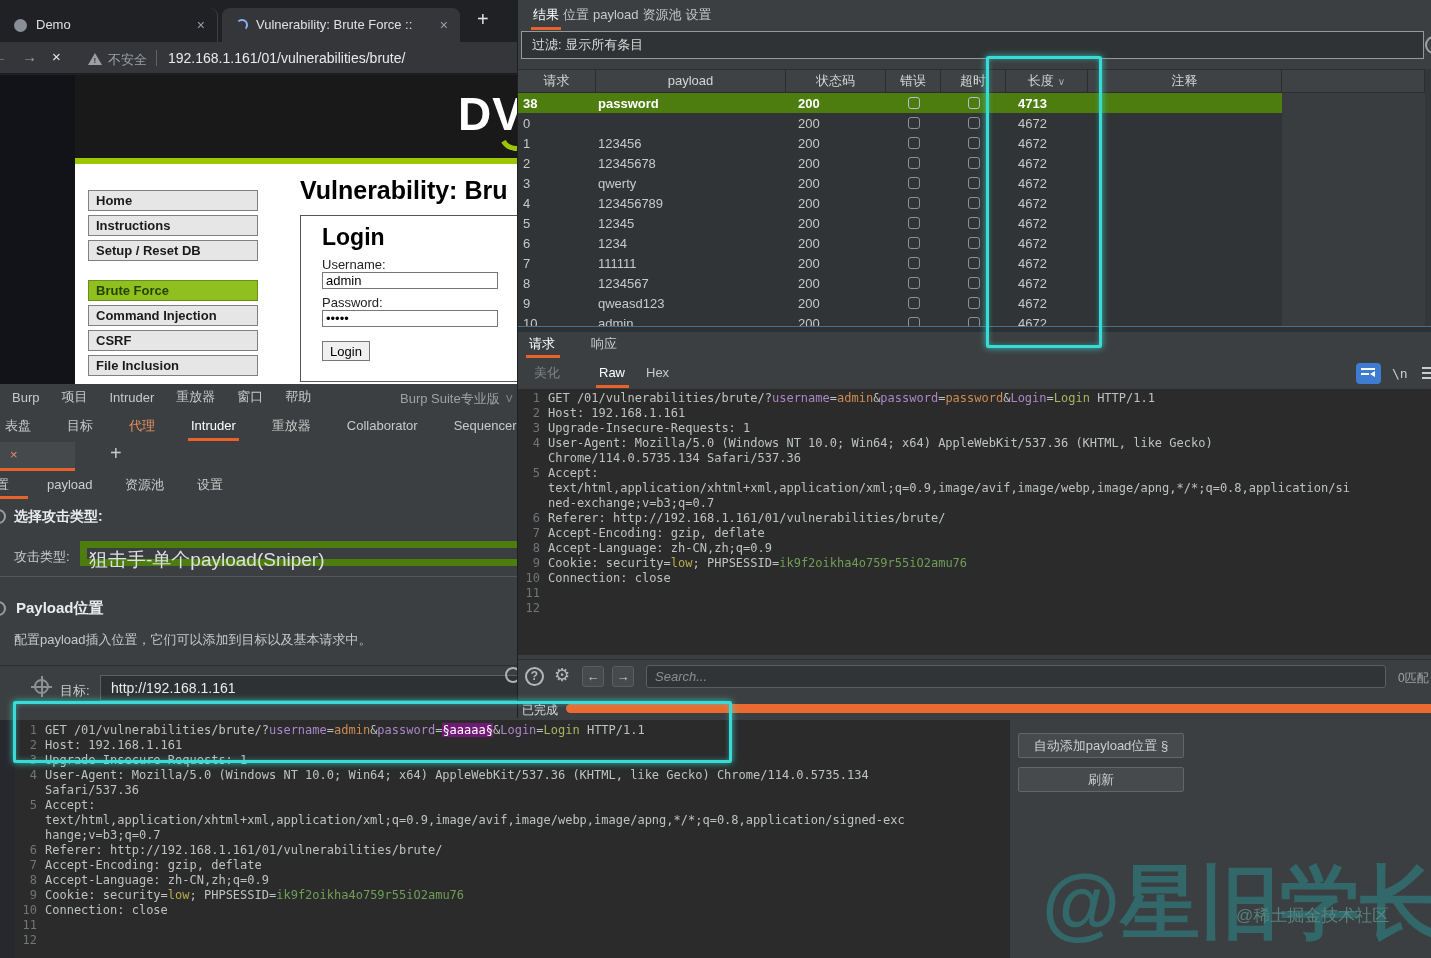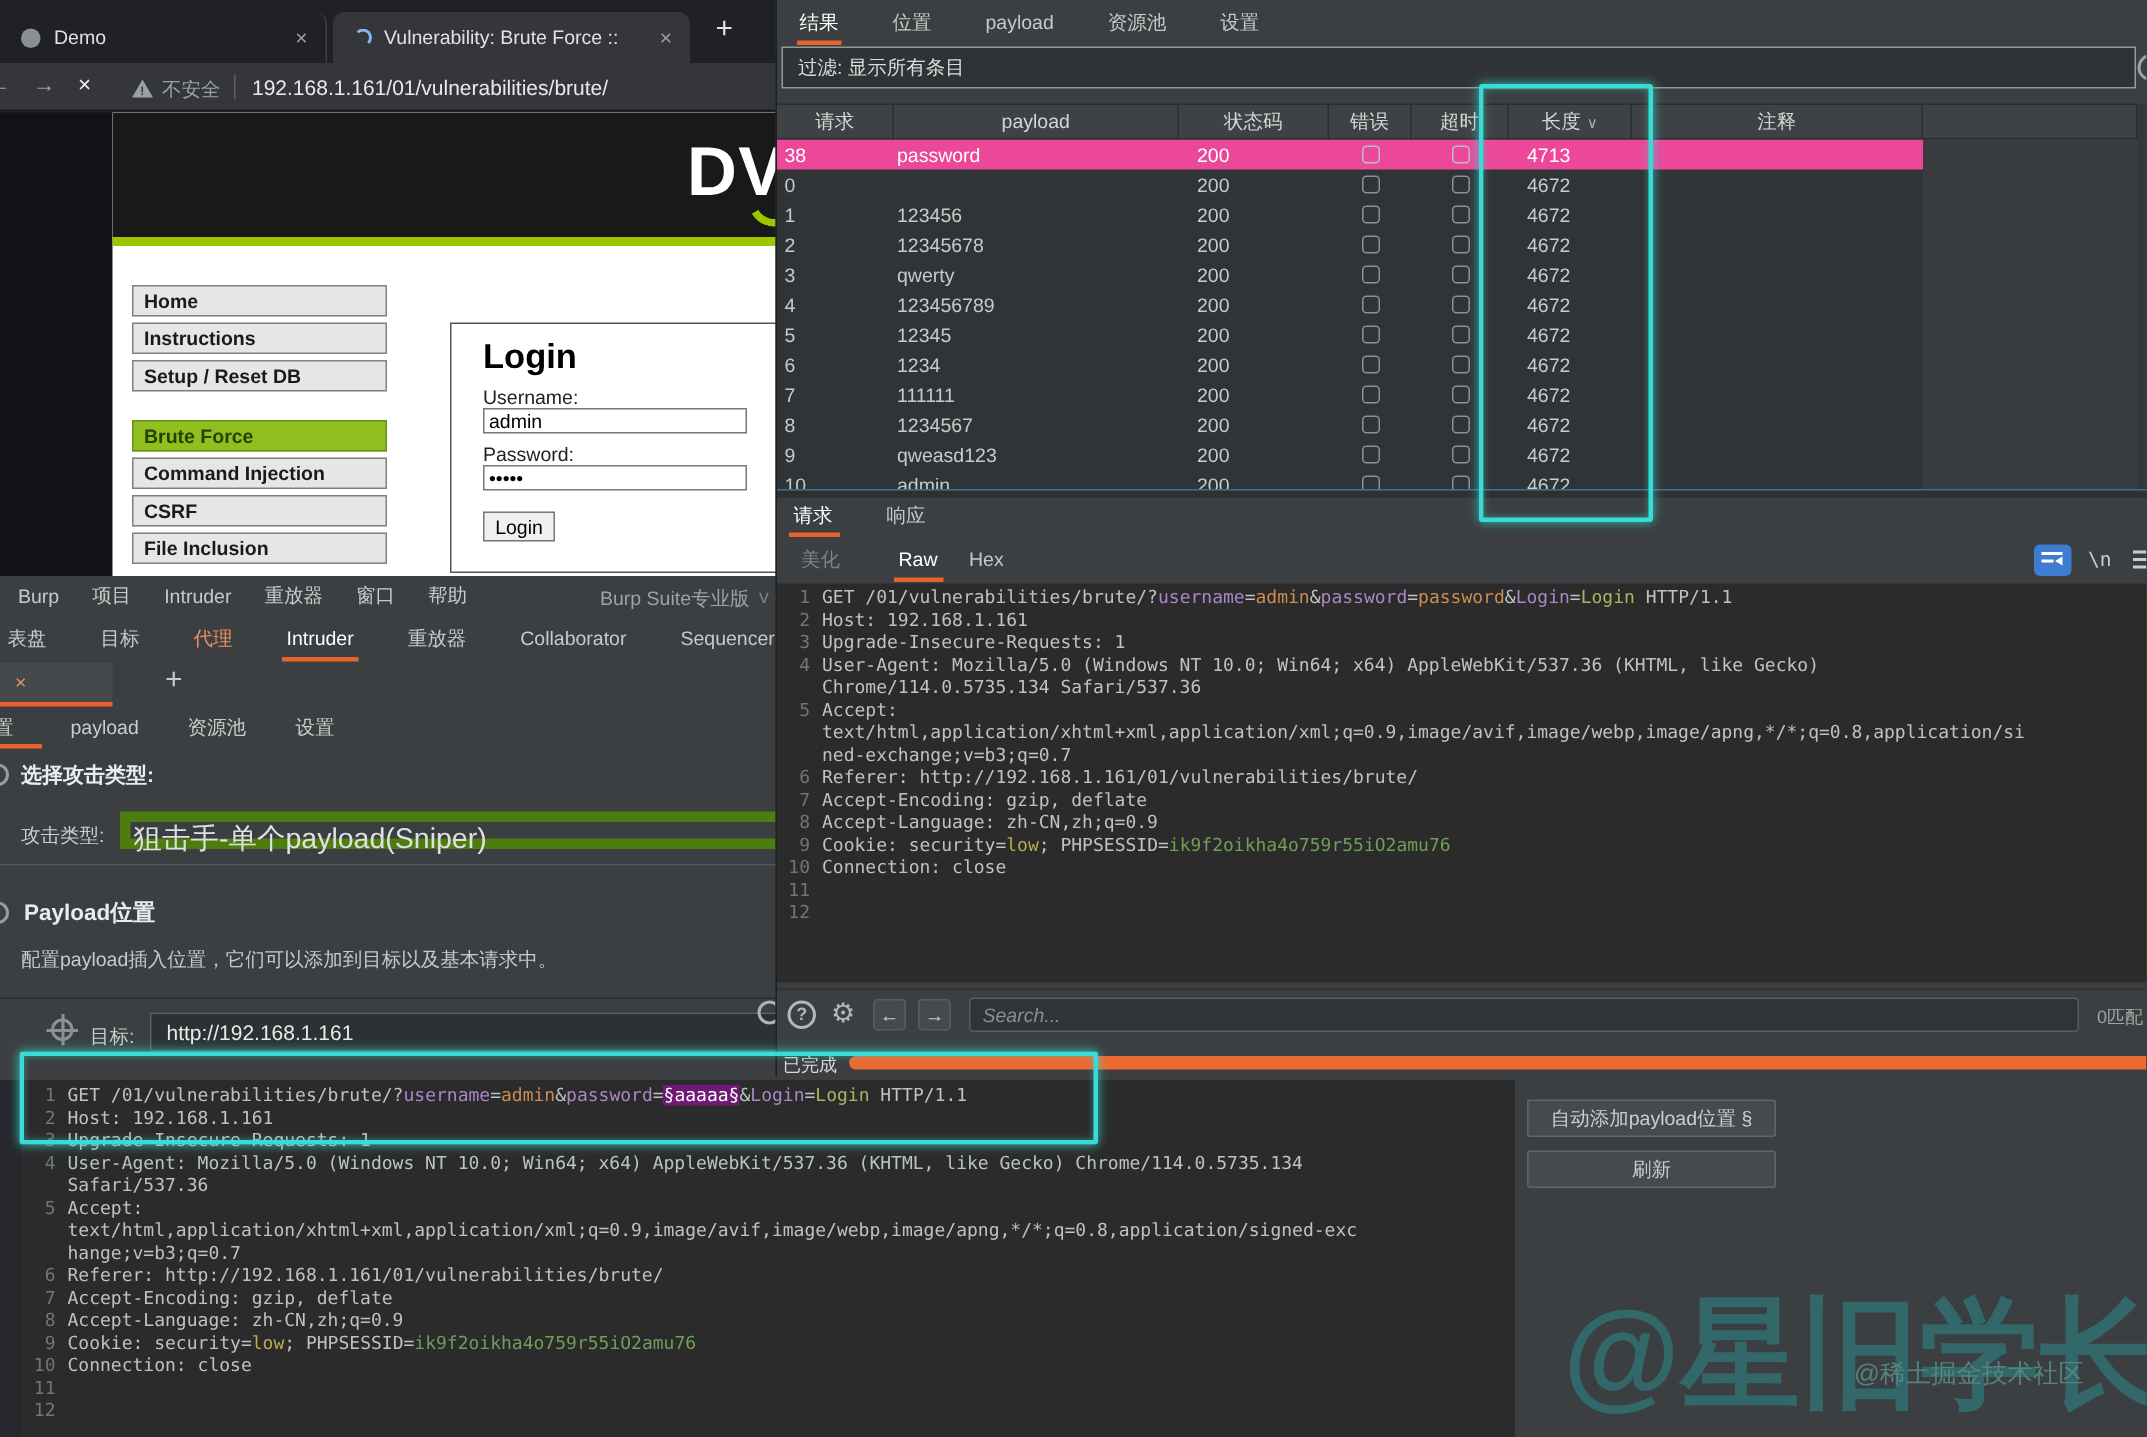--- a/index.html
+++ b/index.html
@@ -87,37 +87,37 @@
   .circle-cut { position:absolute; left:505px; top:283px; width:16px; height:16px; border:2px solid #b0b3b5; border-radius:50%; }
   .left-strip { position:absolute; left:0; top:336px; width:15px; height:238px; background:#26282d; }
   .mw-editor { position:absolute; left:15px; top:336px; width:995px; height:238px; background:#2b2b2b; padding-top:3px; overflow:hidden; }
   .right-panel { position:absolute; left:1010px; top:336px; width:421px; height:238px; background:#3c3f41; }
   .rp-btn { position:absolute; left:8px; width:166px; height:25px; background:#474a4c; border:1px solid #626669;
             color:#cbcfcd; font-size:13px; text-align:center; line-height:23px; border-radius:2px; }
 
   
   .win-attack { position:absolute; left:517px; top:0; width:914px; height:718px; background:#3c3f41; z-index:3;
                 overflow:hidden; border-left:1px solid #1e1f21; }
-  .aw-tabs { position:absolute; left:13px; top:0; height:30px; display:flex; gap:32px; font-size:13px; color:#c6cac8; }
+  .aw-tabs { position:absolute; left:13px; top:0; height:30px; display:flex; font-size:13px; color:#c6cac8; }
   .aw-tab { line-height:30px; padding:0 2px; }
   .aw-tab.on { color:#fff; box-shadow:inset 0 -3px 0 #e8632c; }
   .filterbar { position:absolute; left:3px; top:31px; width:903px; height:28px; background:#303335;
                border:1px solid #96999c; font-size:13px; color:#d8dbd9; line-height:26px; padding-left:10px; }
   .filter-gear { position:absolute; left:907px; top:36px; width:18px; height:18px; border:2px solid #a0a3a6; border-radius:50%; }
   .res-header { position:absolute; left:0; top:69px; width:907px; height:24px; display:grid;
                 grid-template-columns:78px 190px 100px 55px 65px 82px 194px 143px; background:#3f4244;
                 border-top:1px solid #2b2d2f; border-bottom:1px solid #2b2d2f; }
   .res-header .th { border-right:1px solid #2b2d2f; text-align:center; line-height:22px; font-size:13px; color:#d3d6d4; }
   .sort { font-size:10px; color:#a9adab; margin-left:4px; }
   .res-rows { position:absolute; left:0; top:93px; width:764px; height:233px; overflow:hidden; background:#313436; }
   .res-filler { position:absolute; left:764px; top:93px; width:143px; height:233px; background:#3a3d3f; }
   .res-scroll { position:absolute; left:907px; top:69px; width:7px; height:257px; background:#34373a; }
   .t-row { display:grid; grid-template-columns:78px 190px 100px 55px 65px 82px 194px; height:20px;
            font-size:13px; color:#c6cbc9; align-items:center; }
-  .t-row.sel { background:#ec4899; color:#fff; }
+  .t-row.sel { background:#4d7c0f; color:#fff;font-weight:bold; }
   .t-row .c0 { padding-left:5px; } .t-row .c1 { padding-left:2px; }
   .t-row .c2 { padding-left:12px; } .t-row .c5 { padding-left:12px; }
   .t-row .c3,.t-row .c4 { display:flex; justify-content:center; }
   .cb { width:12px; height:12px; border:1px solid #8d9194; border-radius:3px; }
   .sel .cb { border-color:#b6c1cc; }
   .res-div { position:absolute; left:0; top:326px; width:914px; height:6px; background:#2e3133; border-top:1px solid #456f91; }
   .rv-tab { position:absolute; font-size:13px; line-height:24px; color:#c6cac8; }
   .rv-underline { position:absolute; height:3px; background:#e8632c; }
   .fmt-dim { color:#7f8386 !important; }
   .wrap-icon { position:absolute; left:838px; top:363px; width:25px; height:21px; background:#3d7cd0; border-radius:4px; }
@@ -199,20 +199,21 @@
     <div class="dvwa-green"></div>
     <div class="dvwa-side">
         <div class="dv-btn">Home</div>
         <div class="dv-btn">Instructions</div>
         <div class="dv-btn">Setup / Reset DB</div>
         <div class="dv-btn on gap">Brute Force</div>
         <div class="dv-btn">Command Injection</div>
         <div class="dv-btn">CSRF</div>
         <div class="dv-btn">File Inclusion</div>
       </div>
+    <div class="dvwa-h1">Vulnerability: Bru</div>
     <div class="loginbox">
       <div class="lb-title">Login</div>
       <div class="lb-lab">Username:</div>
       <input class="lb-in" value="admin" style="">
       <div class="lb-lab">Password:</div>
       <input class="lb-in" value="•••••" style="">
       <button class="lb-btn">Login</button>
     </div>
   </div>
 </div>

